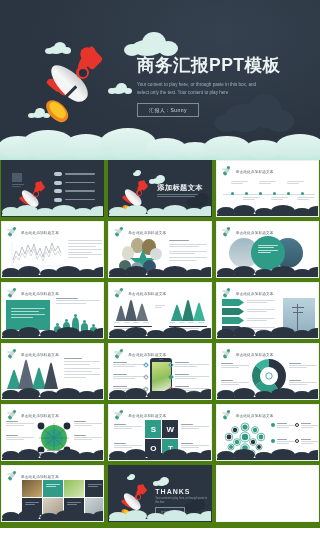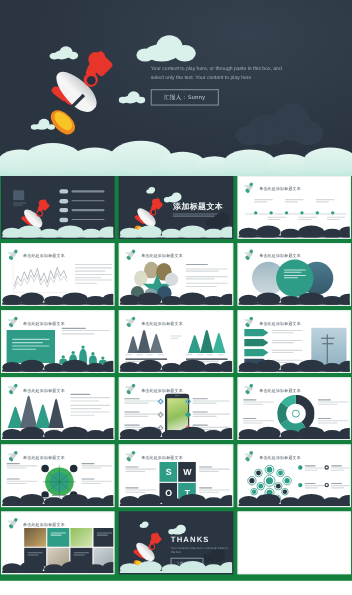--- a/index.html
+++ b/index.html
@@ -34,21 +34,21 @@
   .rk-band{position:absolute;background:#2b3542;}
 
   .hero-text{position:absolute;left:137px;top:54px;width:178px;}
   .hero-title{font-size:17.5px;letter-spacing:.5px;color:#eef4f3;font-weight:700;
      line-height:22px;white-space:nowrap;}
   .hero-sub{margin-top:5px;font-size:4.6px;line-height:7.5px;color:#9fb0bd;width:128px;}
   .hero-btn{margin-top:7px;display:inline-block;border:1px solid #7d8d9a;
      padding:3px 11px;font-size:5px;color:#cfd9e0;letter-spacing:.4px;}
 
   
-  .grid{position:relative;width:320px;height:368px;background:#15803d;padding:0;}
+  .grid{position:relative;width:320px;height:368px;background:#4d7c0f;padding:0;}
   .row{display:flex;gap:4px;padding:0 1px;margin-bottom:4px;}
   .thumb{position:relative;width:104px;height:57px;background:#fff;overflow:hidden;
      border:0.5px solid #eef1f2;}
   .thumb.dark{background:#2b3542;border-color:#2b3542;}
 
   
   .sh{position:absolute;left:5px;top:5px;display:flex;align-items:center;gap:3px;}
   .sh-mark{position:relative;width:11px;height:11px;}
   .sh-mark .m-b{position:absolute;left:3px;top:1px;width:4px;height:7px;border-radius:50% 50% 40% 40%;
      background:#cfd6d9;transform:rotate(40deg);}
@@ -129,20 +129,21 @@
     <div class="rk-win" style="left:38px;top:26px;width:13px;height:13px;">
       <b style="left:2.5px;top:2.5px;width:8px;height:8px;"></b>
     </div>
     <div class="rk-band" style="left:21px;top:52px;width:20px;height:2.5px;transform:rotate(-45deg);"></div>
     <div class="rk-band" style="left:24px;top:50px;width:2.5px;height:18px;transform:rotate(-45deg);"></div>
     <div class="rk-flame2" style="left:11px;top:58px;width:16px;height:26px;transform:rotate(-45deg);"></div>
     <div class="rk-flame" style="left:14px;top:60px;width:11px;height:20px;transform:rotate(-45deg);"></div>
   </div>
 
   <div class="hero-text">
+    <div class="hero-title">商务汇报PPT模板</div>
     <div class="hero-sub">Your content to play here, or through paste in this box, and select only the text. Your content to play here</div>
     <div class="hero-btn">汇报人：Sunny</div>
   </div>
 
   <div class="hero-bottom">
     <div class="band"></div>
     <div class="puff" style="left:2px;width:40px;height:22px;"></div>
     <div class="puff" style="left:26px;width:52px;height:28px;"></div>
     <div class="puff" style="left:68px;width:44px;height:24px;"></div>
     <div class="puff" style="left:104px;width:56px;height:30px;"></div>

